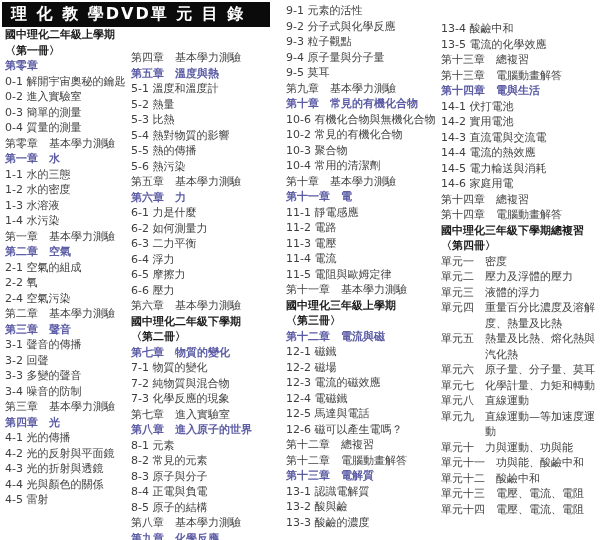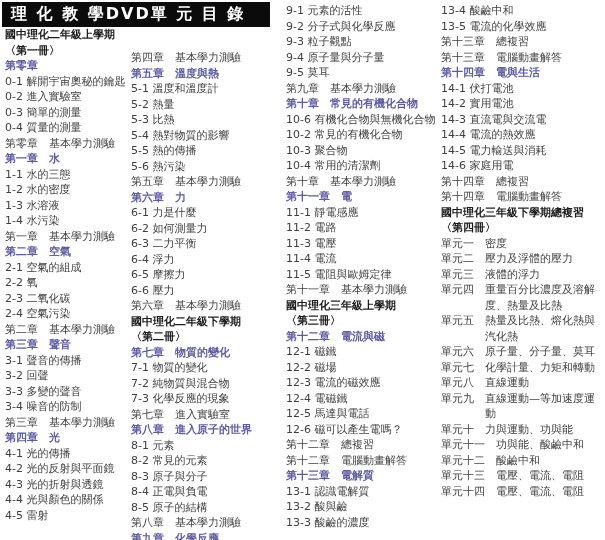--- a/index.html
+++ b/index.html
@@ -33,21 +33,21 @@
   .columns{position:absolute;left:0;top:0;width:605px;height:540px;}
   .col{position:absolute;top:0;font-size:11px;}
   .col .row{
     line-height:15.5px;
     color:var(--text);
     white-space:nowrap;
   }
   .col-1{left:5px;width:124px;padding-top:27px;}
   .col-2{left:131px;width:150px;padding-top:32px;margin-top:18px;}
   .col-3{left:286px;width:152px;padding-top:3px;}
-  .col-4{left:441px;width:162px;padding-top:3px;}
+  .col-4{left:441px;width:162px;padding-top:21px;}
   .row.chapter{color:var(--accent);font-weight:bold;}
   .row.semester{color:var(--heading);font-weight:bold;}
   .row.unit{
     white-space:normal;
     padding-left:44px;
     text-indent:-44px;
   }
 </style>
 </head>
 <body>
@@ -68,21 +68,20 @@
         <div class="row test">第零章　基本學力測驗</div>
         <div class="row chapter">第一章　水</div>
         <div class="row item">1-1 水的三態</div>
         <div class="row item">1-2 水的密度</div>
         <div class="row item">1-3 水溶液</div>
         <div class="row item">1-4 水污染</div>
         <div class="row test">第一章　基本學力測驗</div>
         <div class="row chapter">第二章　空氣</div>
         <div class="row item">2-1 空氣的組成</div>
         <div class="row item">2-2 氧</div>
-        <div class="row item">2-3 二氧化碳</div>
         <div class="row item">2-4 空氣污染</div>
         <div class="row test">第二章　基本學力測驗</div>
         <div class="row chapter">第三章　聲音</div>
         <div class="row item">3-1 聲音的傳播</div>
         <div class="row item">3-2 回聲</div>
         <div class="row item">3-3 多變的聲音</div>
         <div class="row item">3-4 噪音的防制</div>
         <div class="row test">第三章　基本學力測驗</div>
         <div class="row chapter">第四章　光</div>
         <div class="row item">4-1 光的傳播</div>

